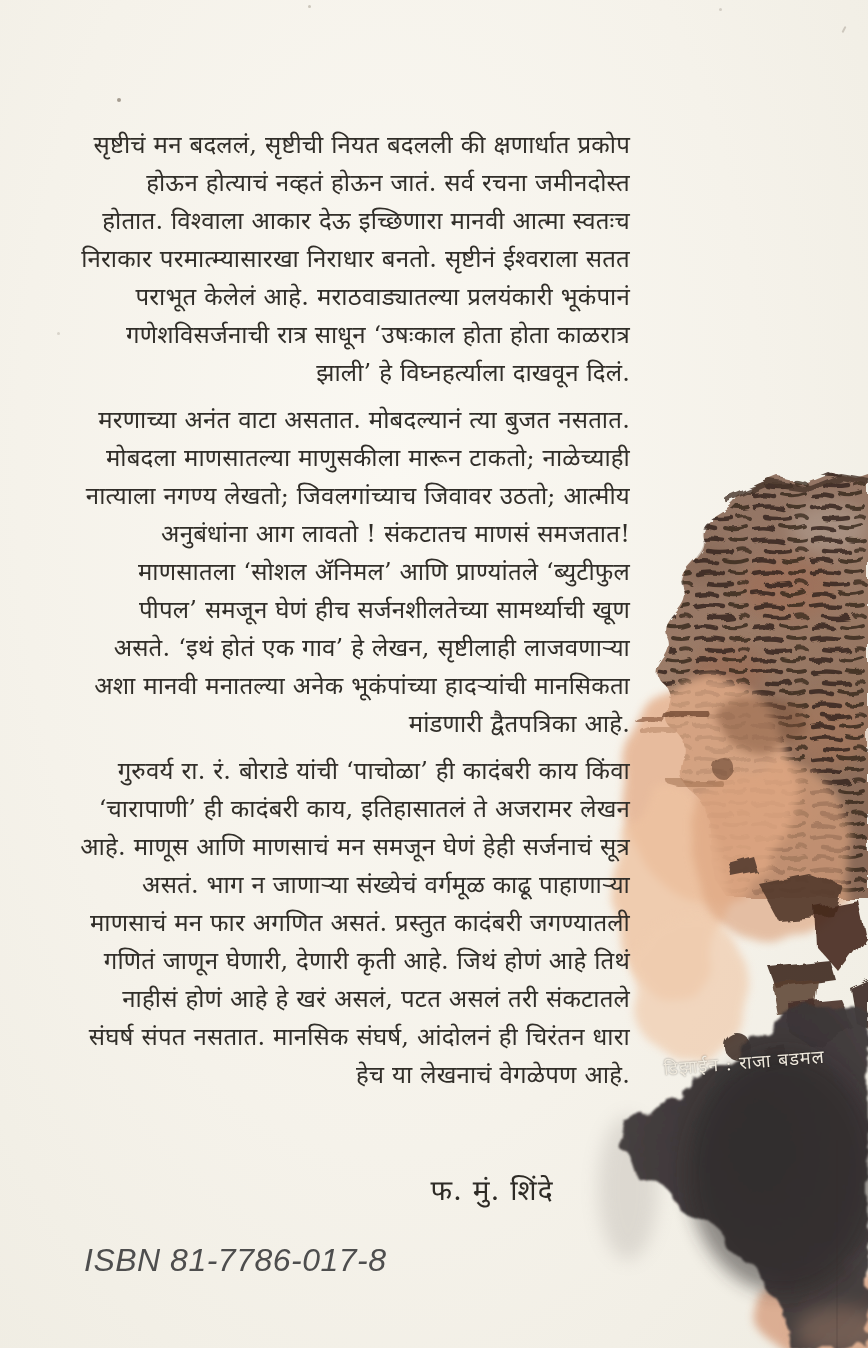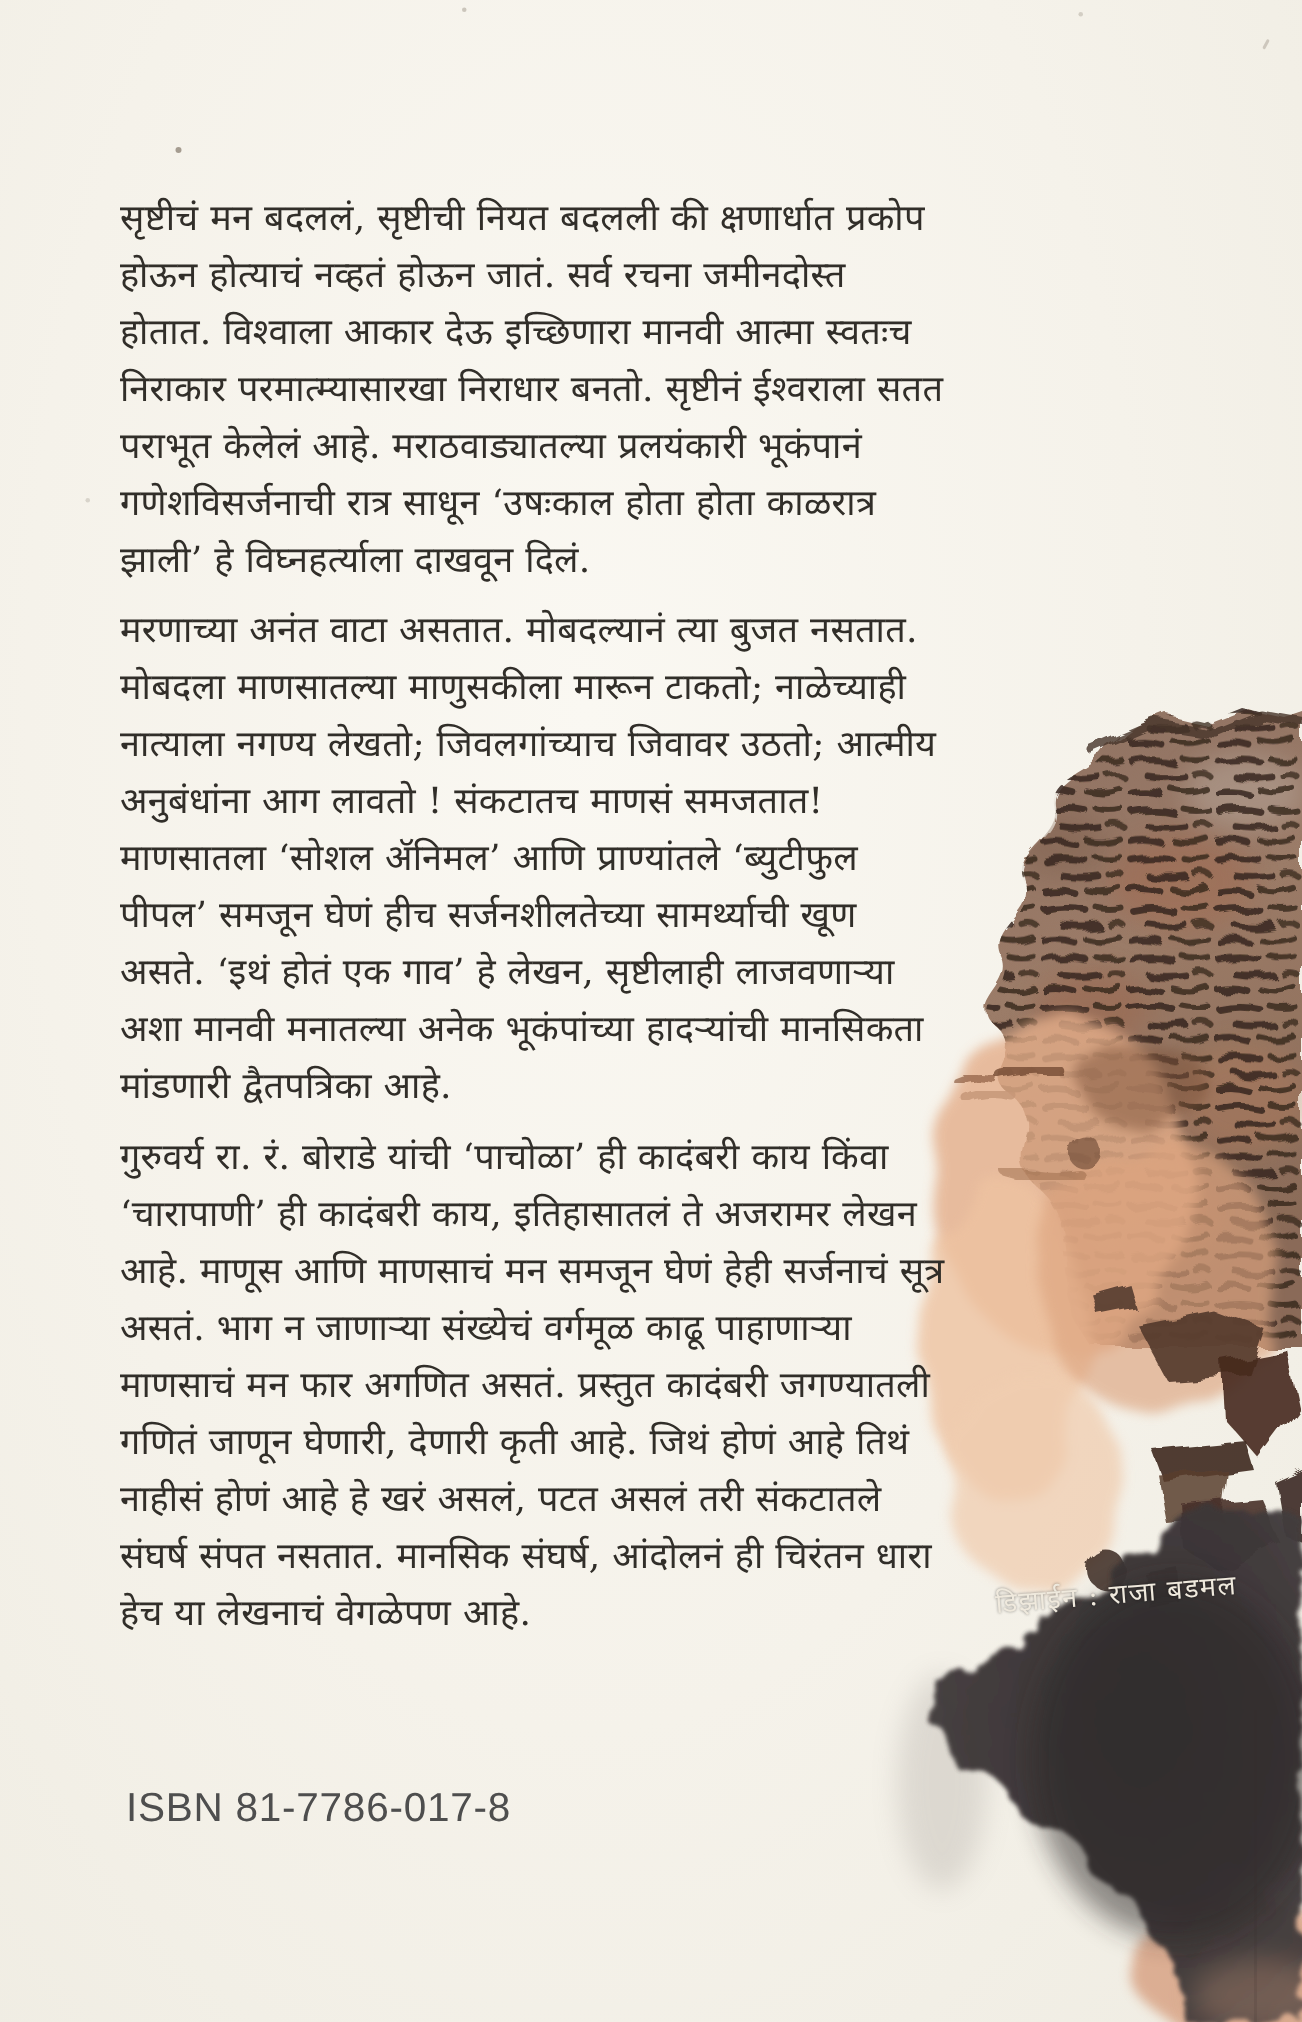--- a/index.html
+++ b/index.html
@@ -6,30 +6,30 @@
   .page {
     position:relative; width:868px; height:1348px; overflow:hidden;
     background: radial-gradient(ellipse at 45% 35%, #faf8f2 0%, #f5f2ea 55%, #efece2 100%);
     font-family:"DejaVu Serif","Liberation Serif",serif;
   }
   .blurb {
     position:absolute; left:80px; top:126px; width:550px;
     font-size:24px; line-height:38px; color:#312e29;
     text-align:left; letter-spacing:0.2px;
   }
-  .blurb p { margin:0 0 9px 0; }
+  .blurb p { margin:0 0 9px 0;text-align:right; }
   .blurb .bold { font-weight:normal; }
   .author {
     position:absolute; left:392px; top:1170px; width:200px;
     font-size:28px; color:#2e2b26; text-align:center; letter-spacing:1px;
   }
   .isbn {
-    position:absolute; left:84px; top:1190px;
+    position:absolute; left:84px; top:1242px;
     font-family:"Liberation Sans","DejaVu Sans",sans-serif;
-    font-size:27px; color:#4e4e4e; letter-spacing:0.5px;
+    font-size:32px; color:#4e4e4e; letter-spacing:0.5px;font-style:italic;
   }
   .design-credit {
     position:absolute; left:642px; top:1058px; width:205px;
     transform:rotate(-4.5deg); transform-origin:left center;
     color:#efe9dd; font-size:18px; letter-spacing:1px; text-align:center;
     text-shadow:0 0 2px rgba(0,0,0,.45); white-space:nowrap;
   }
   .artwork { position:absolute; left:578px; top:468px; width:290px; height:880px; }
   .speck { position:absolute; border-radius:50%; background:#968d80; }
   .sp1 { left:117px; top:98px;  width:4px; height:4px; opacity:.85; }
@@ -167,18 +167,19 @@
   </svg>
 
   <div class="scan-line"></div>
 
   <div class="blurb" id="blurb">
       <p><span>सृष्टीचं मन बदललं, सृष्टीची नियत बदलली की क्षणार्धात प्रकोप होऊन होत्याचं नव्हतं होऊन जातं. सर्व रचना जमीनदोस्त होतात. विश्वाला आकार देऊ इच्छिणारा मानवी आत्मा स्वतःच निराकार परमात्म्यासारखा निराधार बनतो. सृष्टीनं ईश्वराला सतत पराभूत केलेलं आहे. मराठवाड्यातल्या प्रलयंकारी भूकंपानं गणेशविसर्जनाची रात्र साधून ‘उषःकाल होता होता काळरात्र झाली’ हे विघ्नहर्त्याला दाखवून दिलं.</span></p>
       <p><span>मरणाच्या अनंत वाटा असतात. मोबदल्यानं त्या बुजत नसतात. मोबदला माणसातल्या माणुसकीला मारून टाकतो; नाळेच्याही नात्याला नगण्य लेखतो; जिवलगांच्याच जिवावर उठतो; आत्मीय अनुबंधांना आग लावतो ! संकटातच माणसं समजतात! माणसातला ‘सोशल </span><span class="bold">ॲनिमल</span><span>’ आणि प्राण्यांतले ‘ब्युटीफुल </span><span class="bold">पीपल</span><span>’ समजून घेणं हीच सर्जनशीलतेच्या सामर्थ्याची खूण असते. ‘इथं होतं एक गाव’ हे लेखन, सृष्टीलाही लाजवणाऱ्या अशा मानवी मनातल्या अनेक भूकंपांच्या हादऱ्यांची मानसिकता मांडणारी द्वैतपत्रिका आहे.</span></p>
       <p><span>गुरुवर्य रा. रं. बोराडे यांची ‘पाचोळा’ ही कादंबरी काय किंवा ‘चारापाणी’ ही कादंबरी काय, इतिहासातलं ते अजरामर लेखन आहे. माणूस आणि माणसाचं मन समजून घेणं हेही सर्जनाचं सूत्र असतं. भाग न जाणाऱ्या संख्येचं वर्गमूळ काढू पाहाणाऱ्या माणसाचं मन फार अगणित असतं. प्रस्तुत कादंबरी जगण्यातली गणितं जाणून घेणारी, देणारी कृती आहे. जिथं होणं आहे तिथं नाहीसं होणं आहे हे खरं असलं, पटत असलं तरी संकटातले संघर्ष संपत नसतात. मानसिक संघर्ष, आंदोलनं ही चिरंतन धारा हेच या लेखनाचं वेगळेपण आहे.</span></p>
     </div>
 
+  <div class="author">फ. मुं. शिंदे</div>
 
   <div class="design-credit">डिझाईन : राजा बडमल</div>
 
   <div class="isbn">ISBN 81-7786-017-8</div>
 
 </div>
 
 </body></html>

